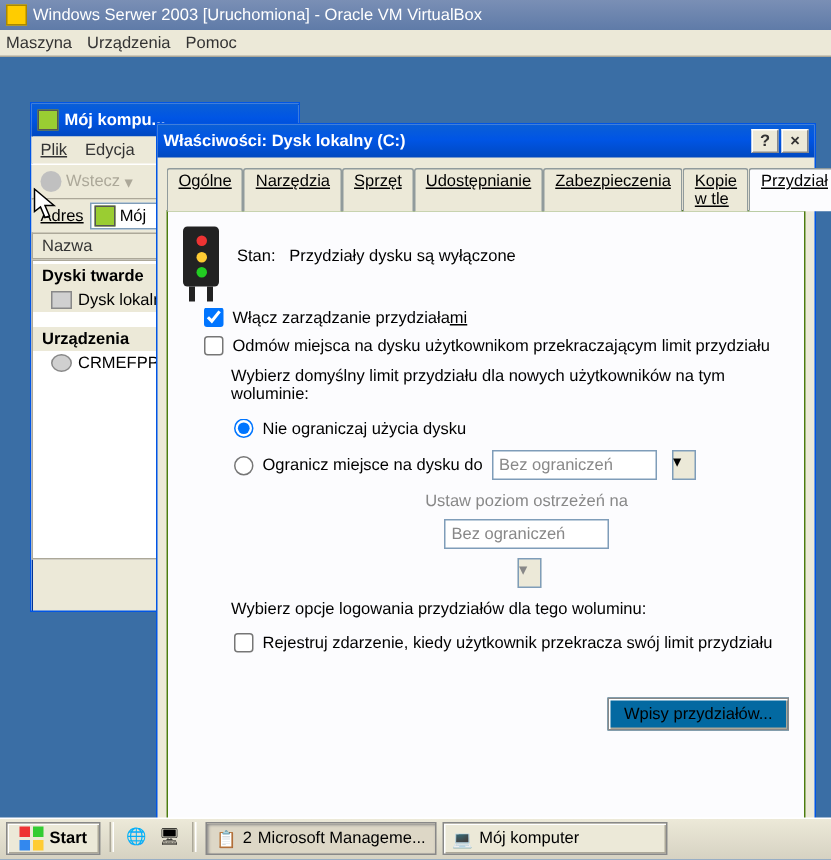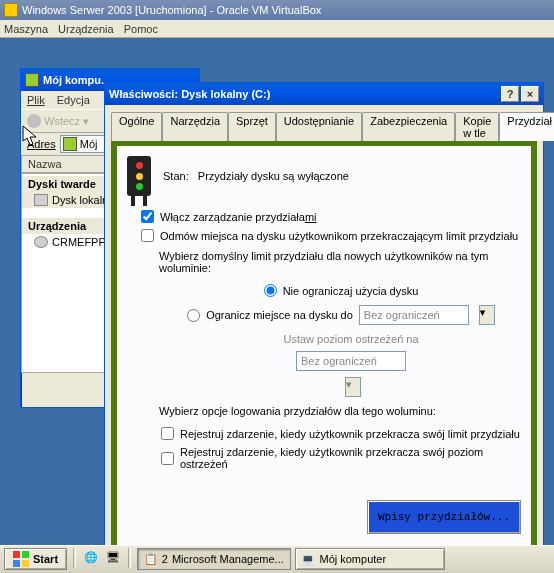--- a/index.html
+++ b/index.html
@@ -46,51 +46,51 @@
     position: absolute; left: 104px; top: 44px; width: 440px; height: 470px;
     background: #ece9d8; border: 1px solid #0055e5;
   }
   .props-title {
     background: linear-gradient(to bottom, #0a5fd6 0%, #0055e5 45%, #0048c0 100%);
     color: white; height: 22px; display: flex; align-items: center; padding: 0 4px; font-weight: bold; justify-content: flex-end;
   }
   .props-title-text { flex:1; }
   .props-btn { width:18px; height:16px; background:#ece9d8; border:1px solid #fff; border-right-color:#888; border-bottom-color:#888; margin-left:2px; display:flex; align-items:center; justify-content:center; color:#333; font-weight:bold; }
 
-  .tabstrip { display:flex; padding: 6px 6px 0 6px; position:relative; }
+  .tabstrip { display:flex; padding: 6px 6px 0 6px; position:relative;text-decoration:underline; }
   .tab {
     border: 1px solid #919b9c; border-bottom:none; background:#ece9d8;
     padding: 2px 7px; margin-right:0px; position:relative; top:1px;
     border-radius: 2px 2px 0 0; font-size:11px;
   }
   .tab.active { background:#fcfcfe; border-bottom:1px solid #fcfcfe; z-index:2; }
-  .tabpanel { margin: 0 6px 6px 6px; border:6px solid #4d7c0f; background:#fcfcfe; height: 420px; padding: 10px; }
+  .tabpanel { margin: 0 6px 6px 6px; border:1px solid #4d7c0f; background:#fcfcfe; height: 420px; padding: 10px; }
 
   .status-row { display:flex; align-items:center; gap:12px; margin-bottom:14px; }
   .traffic { width:24px; height:40px; background:#222; border-radius:3px; display:flex; flex-direction:column; align-items:center; justify-content:space-evenly; padding:2px; position:relative; }
   .traffic::before, .traffic::after {
     content:""; position:absolute; width:4px; height:10px; background:#222; bottom:-10px;
   }
   .traffic::before{ left:4px; } .traffic::after{ right:4px; }
   .light { width:7px; height:7px; border-radius:50%; }
   .light.r{background:#e33;} .light.y{background:#fc3;} .light.g{background:#2c2;}
 
   .checkbox-row { display:flex; align-items:center; margin-bottom:6px; margin-left:14px; }
   .checkbox-row input[type=checkbox]{ margin-right:6px; width:13px; height:13px; }
   .checkbox-row label .ul { text-decoration: underline; }
 
   .info-text { margin: 8px 0 10px 32px; }
   .radio-group { margin-left: 34px; }
-  .radio-row { display:flex; align-items:center; margin-bottom:8px; gap:6px;justify-content:center; }
+  .radio-row { display:flex; align-items:center; margin-bottom:8px; gap:6px; }
   .radio-row input[type=radio]{ width:13px; height:13px; }
   .sub-row { display:flex; align-items:center; margin-left:20px; margin-bottom:8px; gap:6px; color:#888;flex-direction:column; }
   .txtbox { width:110px; height:20px; border:1px solid #7f9db9; background:white; color:#888; padding:1px 4px; display:flex; align-items:center; }
   .combo-btn2 { width:16px; height:20px; border:1px solid #7f9db9; background:#ece9d8; margin-left:4px; }
 
-  .btn { min-width:120px; height:34px; border:1px solid #888; background:#1d4ed8; padding:2px 10px; box-shadow: inset 1px 1px 0 #fff, inset -1px -1px 0 #aca899; font-family: Liberation Mono, monospace; }
+  .btn { min-width:120px; height:22px; border:1px solid #888; background:#0369a1; padding:2px 10px; box-shadow: inset 1px 1px 0 #fff, inset -1px -1px 0 #aca899; }
 
   
   .taskbar {
     position:absolute; left:0; right:0; bottom:0; height:28px;
     background: linear-gradient(to bottom, #ece9d8 0%, #d6d2c2 100%);
     border-top: 1px solid #fff; display:flex; padding:2px 4px; gap:4px;
   }
   .start-btn {
     height:22px; padding:2px 8px; border:1px solid #888;
     background:#ece9d8; display:flex; align-items:center; gap:4px;
@@ -226,24 +226,20 @@
           <div class="txtbox">Bez ograniczeń</div>
           <div class="combo-btn2">▾</div>
         </div>
       </div>
 
       <div class="info-text">Wybierz opcje logowania przydziałów dla tego woluminu:</div>
 
       <div class="checkbox-row" style="margin-left:34px">
         <input type="checkbox" style="">
         <label>Rejestruj zdarzenie, kiedy użytkownik przekracza swój limit przydziału</label>
-      </div>
-      <div class="checkbox-row" style="margin-left:34px">
-        <input type="checkbox" style="">
-        <label>Rejestruj zdarzenie, kiedy użytkownik przekracza swój poziom ostrzeżeń</label>
       </div>
 
       <div style="text-align:right; margin-top:30px">
         <button class="btn">Wpisy przydziałów...</button>
       </div>
     </div>
   </div>
 
   <div class="cursor">
     <svg viewBox="0 0 18 22">

